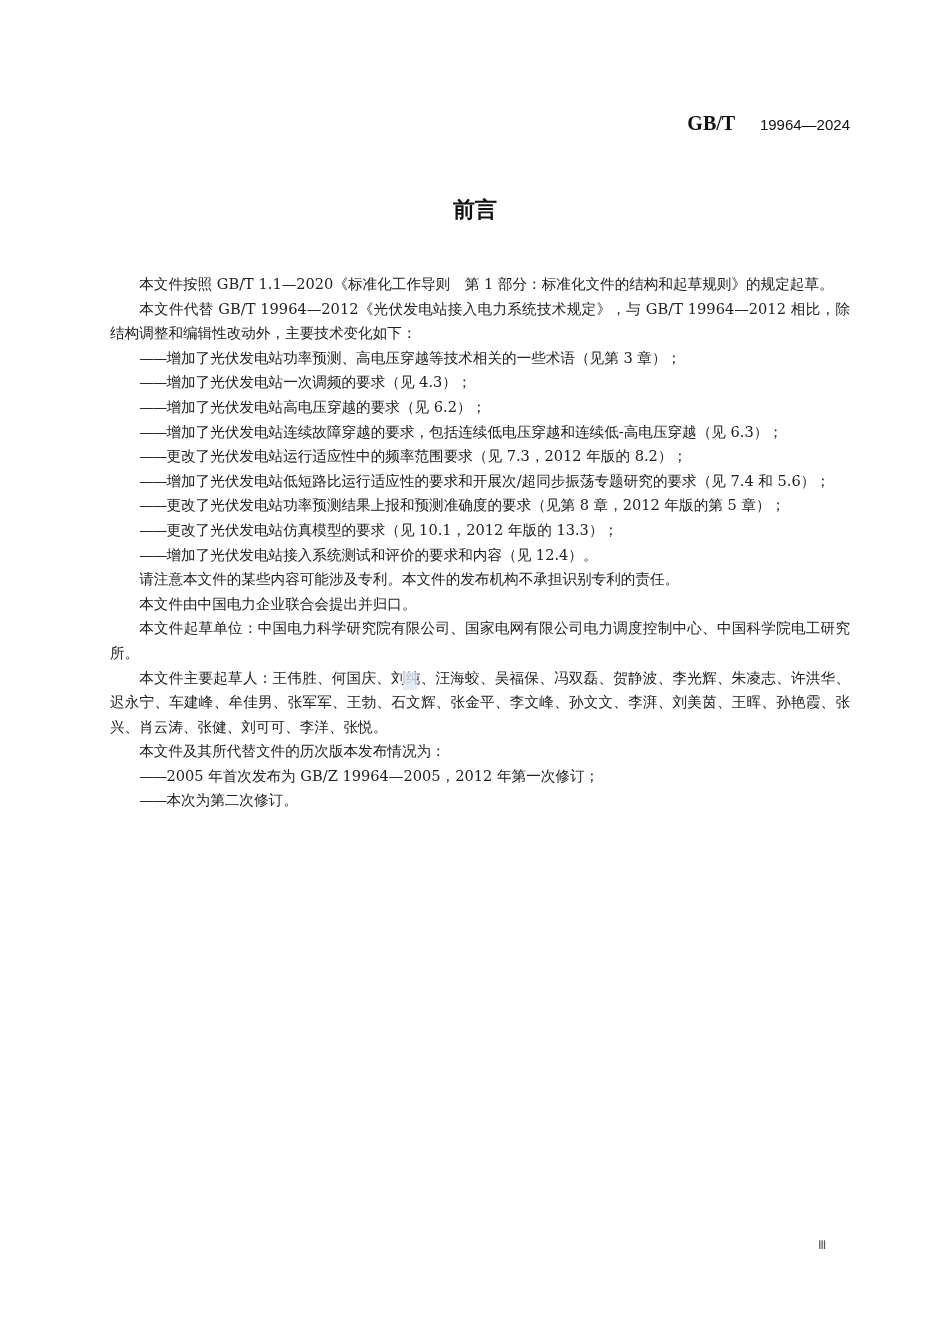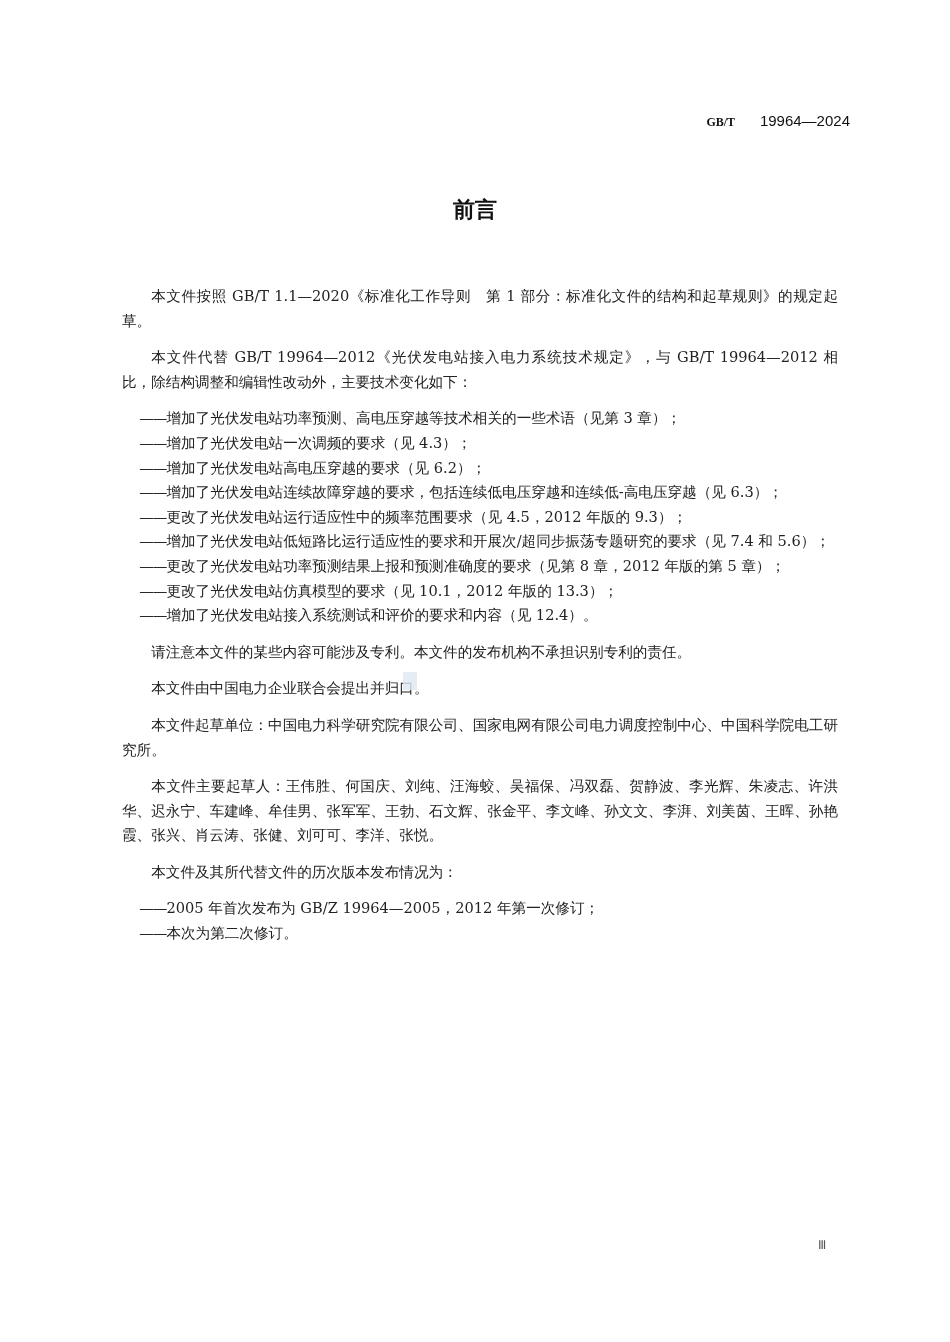--- a/index.html
+++ b/index.html
@@ -5,33 +5,33 @@
   html, body { margin: 0; padding: 0; background: #ffffff; }
   body {
     width: 950px; height: 1342px; position: relative; overflow: hidden;
     font-family: "DejaVu Serif", "Liberation Serif", serif;
     color: #222;
   }
   .std-number {
     position: absolute; right: 100px; top: 112px;
     font-size: 15px; color: #111;
   }
-  .std-number .gbt { font-family: "Liberation Serif", serif; font-weight: bold; font-size: 12px; }
+  .std-number .gbt { font-family: "Liberation Serif", serif; font-weight: bold; font-size: 20px; }
   .std-number .num { font-family: "Liberation Sans", sans-serif; font-size: 15px; margin-left: 20px; }
   .title {
     position: absolute; left: 0; width: 950px; top: 195px; text-align: center;
     font-family: "DejaVu Sans", sans-serif; font-weight: bold; font-size: 22px;
     letter-spacing: 50px; color: #111;
   }
   .title span { margin-right: -50px; }
   .body {
     position: absolute; left: 110px; top: 272px; width: 740px;
     font-size: 14.6px; line-height: 24.6px; color: #222;
   }
-  .para { text-indent: 2em; margin: 12px; text-align: justify; }
+  .para { text-indent: 2em; margin: 0; text-align: justify; }
   .item { margin: 0; padding-left: 2em; text-indent: 0; position: relative; }
   .item .dash { letter-spacing: -1px; }
   .page-num {
     position: absolute; left: 818px; top: 1238px;
     font-family: "Liberation Serif", serif; font-size: 12px; color: #555;
   }
   .watermark {
     position: absolute; left: 403px; top: 672px; width: 14px; height: 18px;
     background: #dfe7f3; opacity: 0.8;
   }
@@ -50,21 +50,21 @@
 
 <div class="body">
   <p class="para">本文件按照 GB/T 1.1—2020《标准化工作导则　第 1 部分：标准化文件的结构和起草规则》的规定起草。</p>
   <p class="para">本文件代替 GB/T 19964—2012《光伏发电站接入电力系统技术规定》，与 GB/T 19964—2012 相比，除结构调整和编辑性改动外，主要技术变化如下：</p>
 
   <div>
     <p class="item"><span class="dash">——</span><span>增加了光伏发电站功率预测、高电压穿越等技术相关的一些术语（见第 3 章）；</span></p>
     <p class="item"><span class="dash">——</span><span>增加了光伏发电站一次调频的要求（见 4.3）；</span></p>
     <p class="item"><span class="dash">——</span><span>增加了光伏发电站高电压穿越的要求（见 6.2）；</span></p>
     <p class="item"><span class="dash">——</span><span>增加了光伏发电站连续故障穿越的要求，包括连续低电压穿越和连续低-高电压穿越（见 6.3）；</span></p>
-    <p class="item"><span class="dash">——</span><span>更改了光伏发电站运行适应性中的频率范围要求（见 4.5，2012 年版的 9.3）；</span></p>
+    <p class="item"><span class="dash">——</span><span>更改了光伏发电站运行适应性中的频率范围要求（见 7.3，2012 年版的 8.2）；</span></p>
     <p class="item"><span class="dash">——</span><span>增加了光伏发电站低短路比运行适应性的要求和开展次/超同步振荡专题研究的要求（见 7.4 和 5.6）；</span></p>
     <p class="item"><span class="dash">——</span><span>更改了光伏发电站功率预测结果上报和预测准确度的要求（见第 8 章，2012 年版的第 5 章）；</span></p>
     <p class="item"><span class="dash">——</span><span>更改了光伏发电站仿真模型的要求（见 10.1，2012 年版的 13.3）；</span></p>
     <p class="item"><span class="dash">——</span><span>增加了光伏发电站接入系统测试和评价的要求和内容（见 12.4）。</span></p>
   </div>
 
   <p class="para">请注意本文件的某些内容可能涉及专利。本文件的发布机构不承担识别专利的责任。</p>
   <p class="para">本文件由中国电力企业联合会提出并归口。</p>
   <p class="para">本文件起草单位：中国电力科学研究院有限公司、国家电网有限公司电力调度控制中心、中国科学院电工研究所。</p>
   <p class="para">本文件主要起草人：王伟胜、何国庆、刘纯、汪海蛟、吴福保、冯双磊、贺静波、李光辉、朱凌志、许洪华、迟永宁、车建峰、牟佳男、张军军、王勃、石文辉、张金平、李文峰、孙文文、李湃、刘美茵、王晖、孙艳霞、张兴、肖云涛、张健、刘可可、李洋、张悦。</p>

